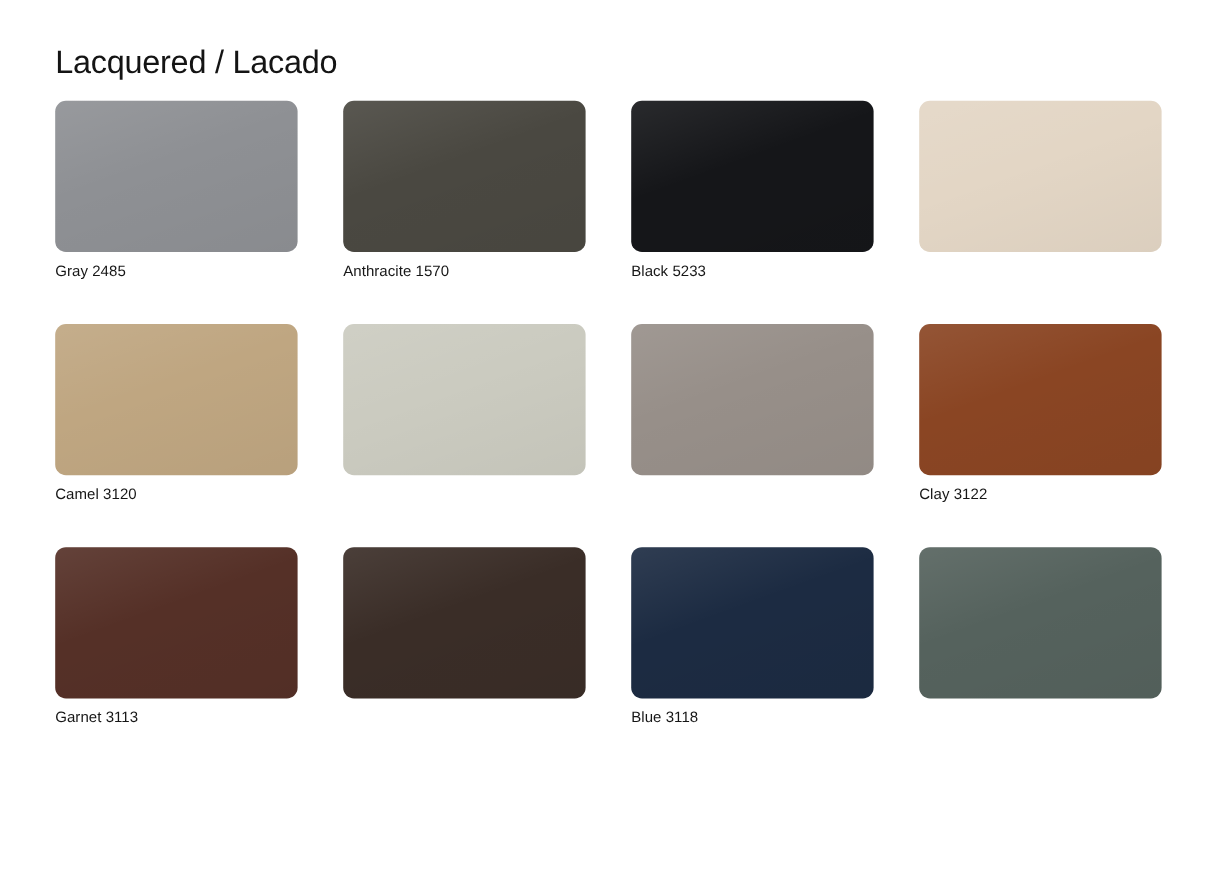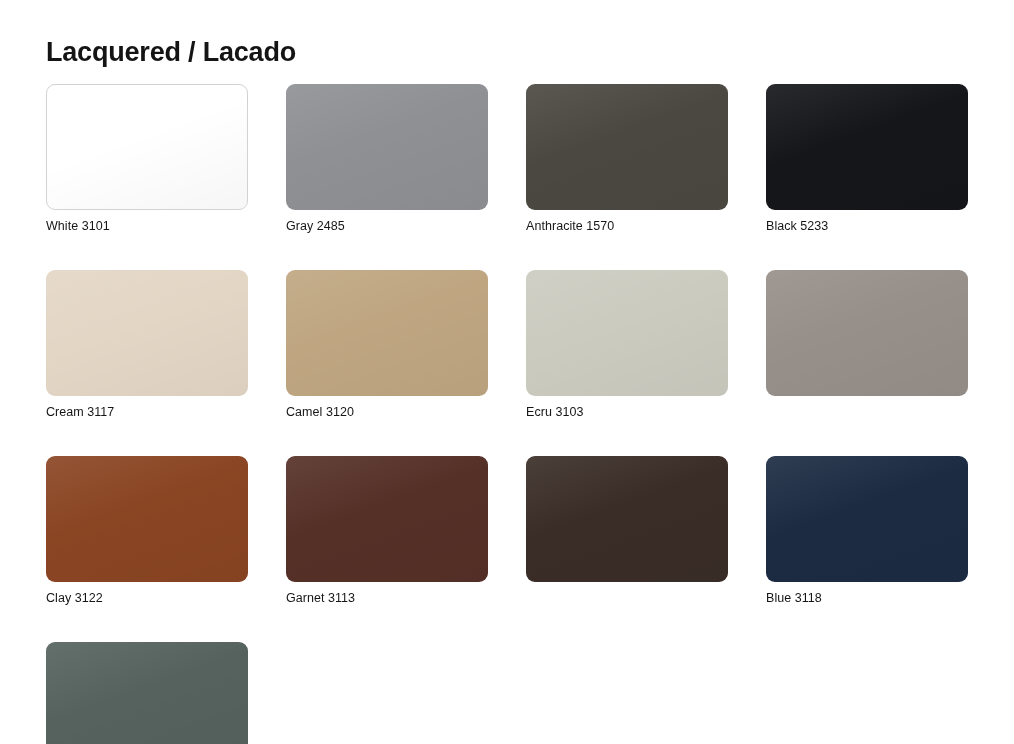--- a/index.html
+++ b/index.html
@@ -19,21 +19,21 @@
     width: 1014px;
     height: 744px;
     box-sizing: border-box;
     padding: 0;
   }
   .page-title {
     position: absolute;
     left: 46px;
     top: 36px;
     font-size: 27px;
-    font-weight: 700;
+    font-weight: 400;
     letter-spacing: -0.2px;
     color: #141414;
     line-height: 1.2;
     margin: 0;
     white-space: pre;
   }
   .swatch-grid {
     position: absolute;
     left: 46px;
     top: 84px;
@@ -76,26 +76,20 @@
 </style>
 </head>
 <body>
 
 <div class="page">
 
   <h1 class="page-title">Lacquered / Lacado</h1>
 
   <div class="swatch-grid">
       <div class="swatch-cell">
-        <div class="swatch-chip outlined" style="background: rgb(255, 255, 255);">
-          <div class="sheen"></div>
-        </div>
-        <div class="swatch-label">White 3101</div>
-      </div>
-      <div class="swatch-cell">
         <div class="swatch-chip" style="background: rgb(142, 144, 148);">
           <div class="sheen"></div>
         </div>
         <div class="swatch-label">Gray 2485</div>
       </div>
       <div class="swatch-cell">
         <div class="swatch-chip" style="background: rgb(74, 72, 65);">
           <div class="sheen"></div>
         </div>
         <div class="swatch-label">Anthracite 1570</div>
@@ -103,33 +97,31 @@
       <div class="swatch-cell">
         <div class="swatch-chip" style="background: rgb(21, 22, 25);">
           <div class="sheen"></div>
         </div>
         <div class="swatch-label">Black 5233</div>
       </div>
       <div class="swatch-cell">
         <div class="swatch-chip" style="background: rgb(227, 214, 197);">
           <div class="sheen"></div>
         </div>
-        <div class="swatch-label">Cream 3117</div>
       </div>
       <div class="swatch-cell">
         <div class="swatch-chip" style="background: rgb(191, 166, 129);">
           <div class="sheen"></div>
         </div>
         <div class="swatch-label">Camel 3120</div>
       </div>
       <div class="swatch-cell">
         <div class="swatch-chip" style="background: rgb(203, 203, 192);">
           <div class="sheen"></div>
         </div>
-        <div class="swatch-label">Ecru 3103</div>
       </div>
       <div class="swatch-cell">
         <div class="swatch-chip" style="background: rgb(151, 143, 137);">
           <div class="sheen"></div>
         </div>
       </div>
       <div class="swatch-cell">
         <div class="swatch-chip" style="background: rgb(138, 69, 35);">
           <div class="sheen"></div>
         </div>

